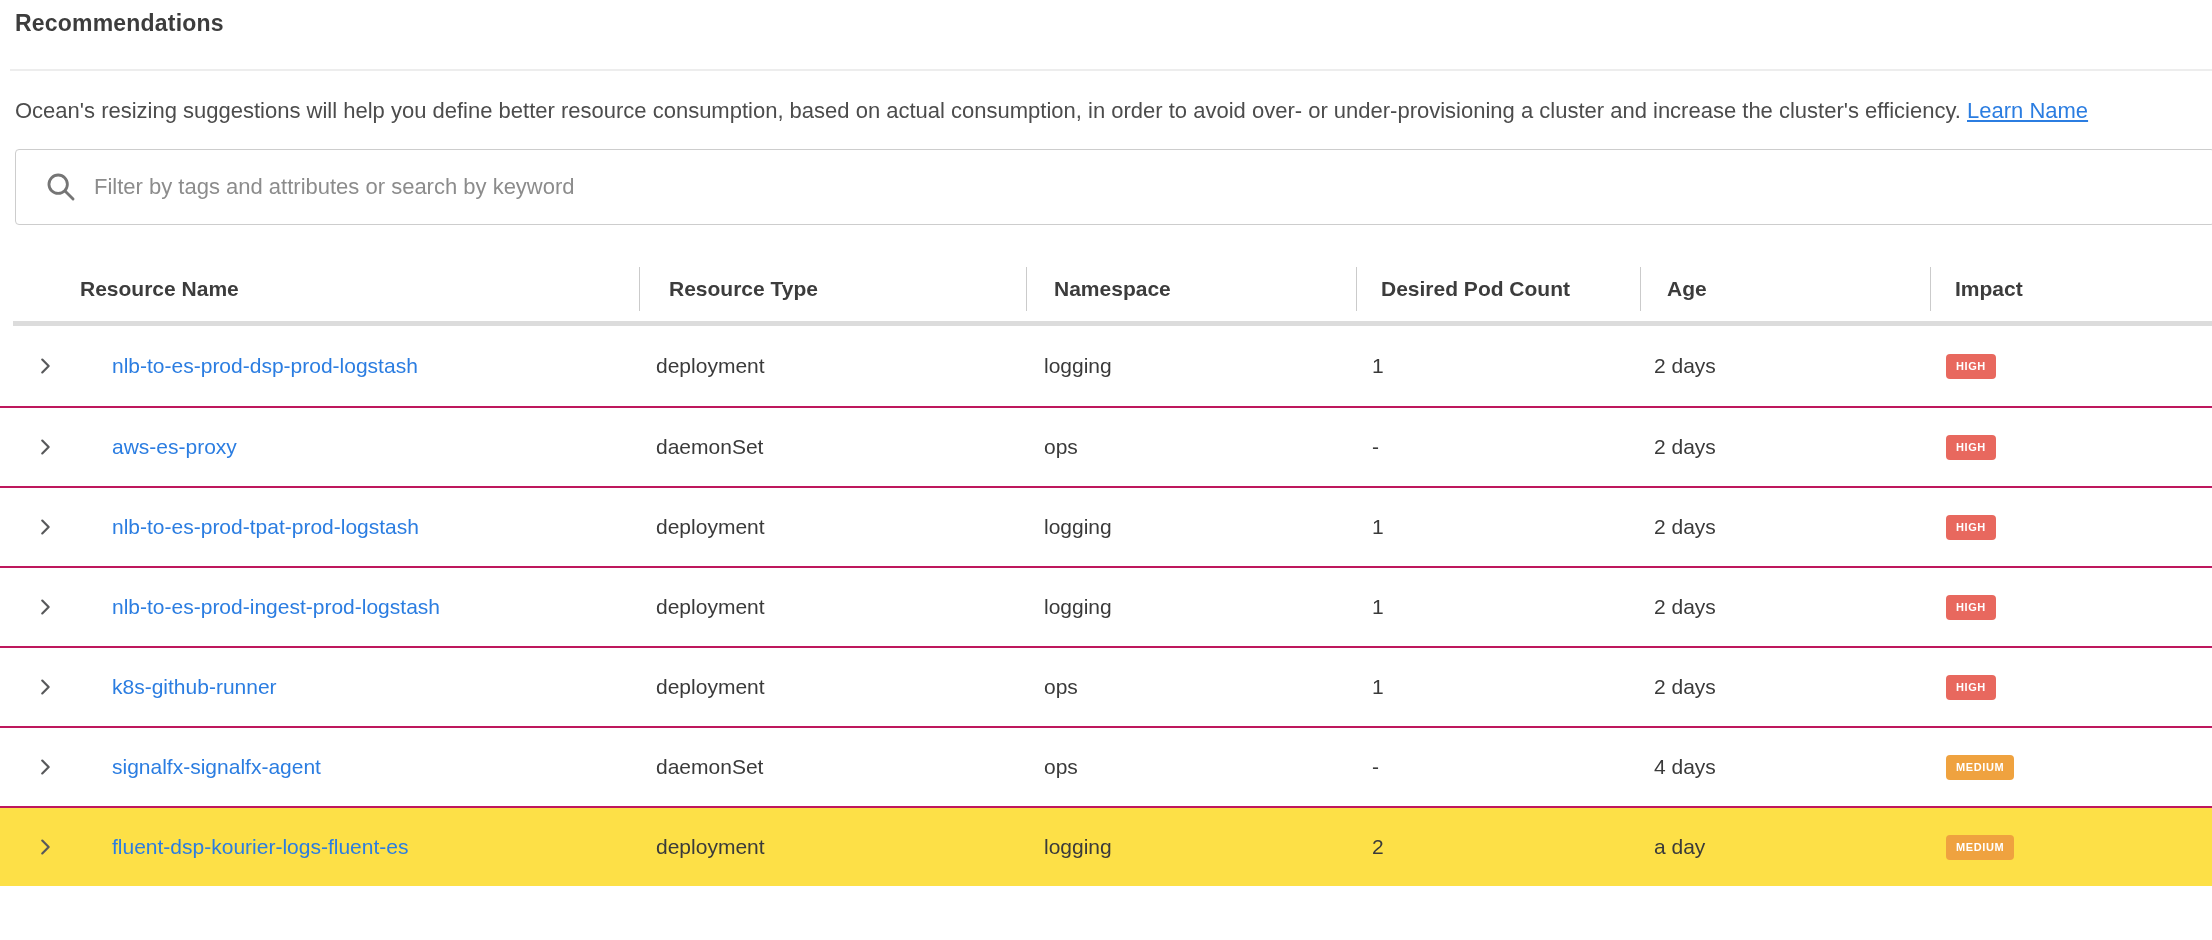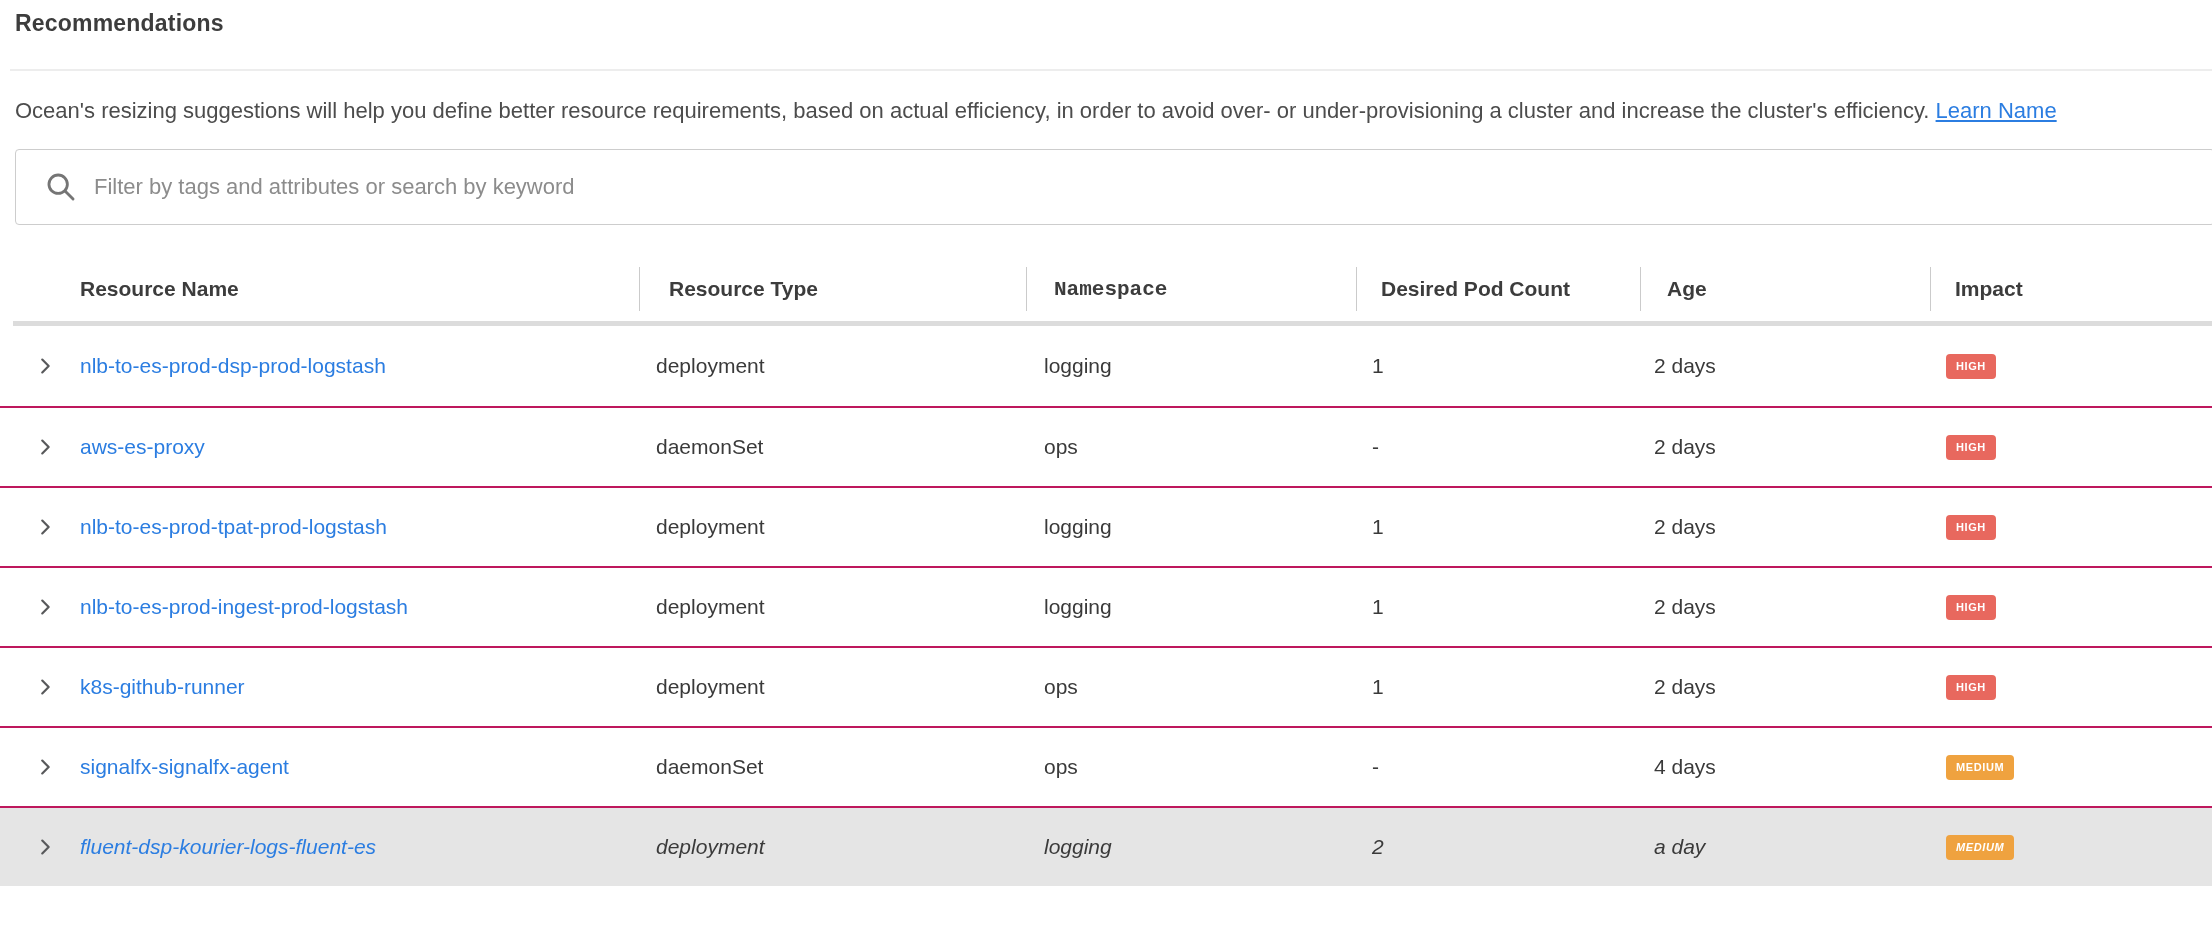--- a/index.html
+++ b/index.html
@@ -64,38 +64,38 @@
     transform: translateY(-50%);
     width: 1px; height: 44px; background: #cbcbcb;
   }
   .c1 { flex: 0 0 623px; padding-left: 80px; }
   .c2 { flex: 0 0 387px; margin-left: 16px; }
   .c3 { flex: 0 0 330px; }
   .c4 { flex: 0 0 284px; }
   .c5 { flex: 0 0 290px; }
   .c6 { flex: 1 1 auto; }
   .th.c2 { padding-left: 30px; }
-  .th.c3 { padding-left: 28px; font-family: Liberation Mono, monospace; }
+  .th.c3 { padding-left: 28px; }
   .th.c4 { padding-left: 25px; }
   .th.c5 { padding-left: 27px; text-align: right; }
   .th.c6 { padding-left: 25px; }
   .head-underline {
     height: 5px; background: #dcdcdc;
     margin-left: 13px;
   }
 
   .row {
     display: flex; align-items: center;
     height: 80px;
     font-size: 21px; color: #3a3a3a;
     background: #ffffff;
   }
   .row + .row { border-top: 2px solid #be185d; }
-  .row.highlighted { background: #e5e5e5; font-style: italic; }
-  .cell { display: flex; align-items: center; }
+  .row.highlighted { background: #fde047; }
+  .cell { display: flex; align-items: center; gap: 32px; }
   .cell.c2 { padding-left: 17px; text-align: center; }
   .cell.c3 { padding-left: 18px; }
   .cell.c4 { padding-left: 16px; }
   .cell.c5 { padding-left: 14px; }
   .cell.c6 { padding-left: 16px; }
   .name-cell { padding-left: 0; }
   .chevron-btn {
     width: 80px; height: 100%;
     display: flex; align-items: center; justify-content: flex-start;
     padding-left: 34px;
@@ -116,21 +116,21 @@
 </style>
 </head>
 <body>
 
 <div class="page">
 
   <div class="page-title">Recommendations</div>
 
   <hr class="title-divider">
 
-  <p class="description"><span>Ocean's resizing suggestions will help you define better resource requirements, based on actual efficiency, in order to avoid over- or under-provisioning a cluster and increase the cluster's efficiency.</span> <a>Learn Name</a></p>
+  <p class="description"><span>Ocean's resizing suggestions will help you define better resource consumption, based on actual consumption, in order to avoid over- or under-provisioning a cluster and increase the cluster's efficiency.</span> <a>Learn Name</a></p>
 
   <div class="search-box">
     <svg width="34" height="34" viewBox="0 0 24 24" fill="none" stroke="#757575" stroke-width="2" stroke-linecap="round">
       <circle cx="10" cy="10" r="6.5"></circle>
       <line x1="15" y1="15" x2="20.5" y2="20.5"></line>
     </svg>
     <input class="search-input" type="text" placeholder="Filter by tags and attributes or search by keyword" style="">
   </div>
 
   <div class="table">

